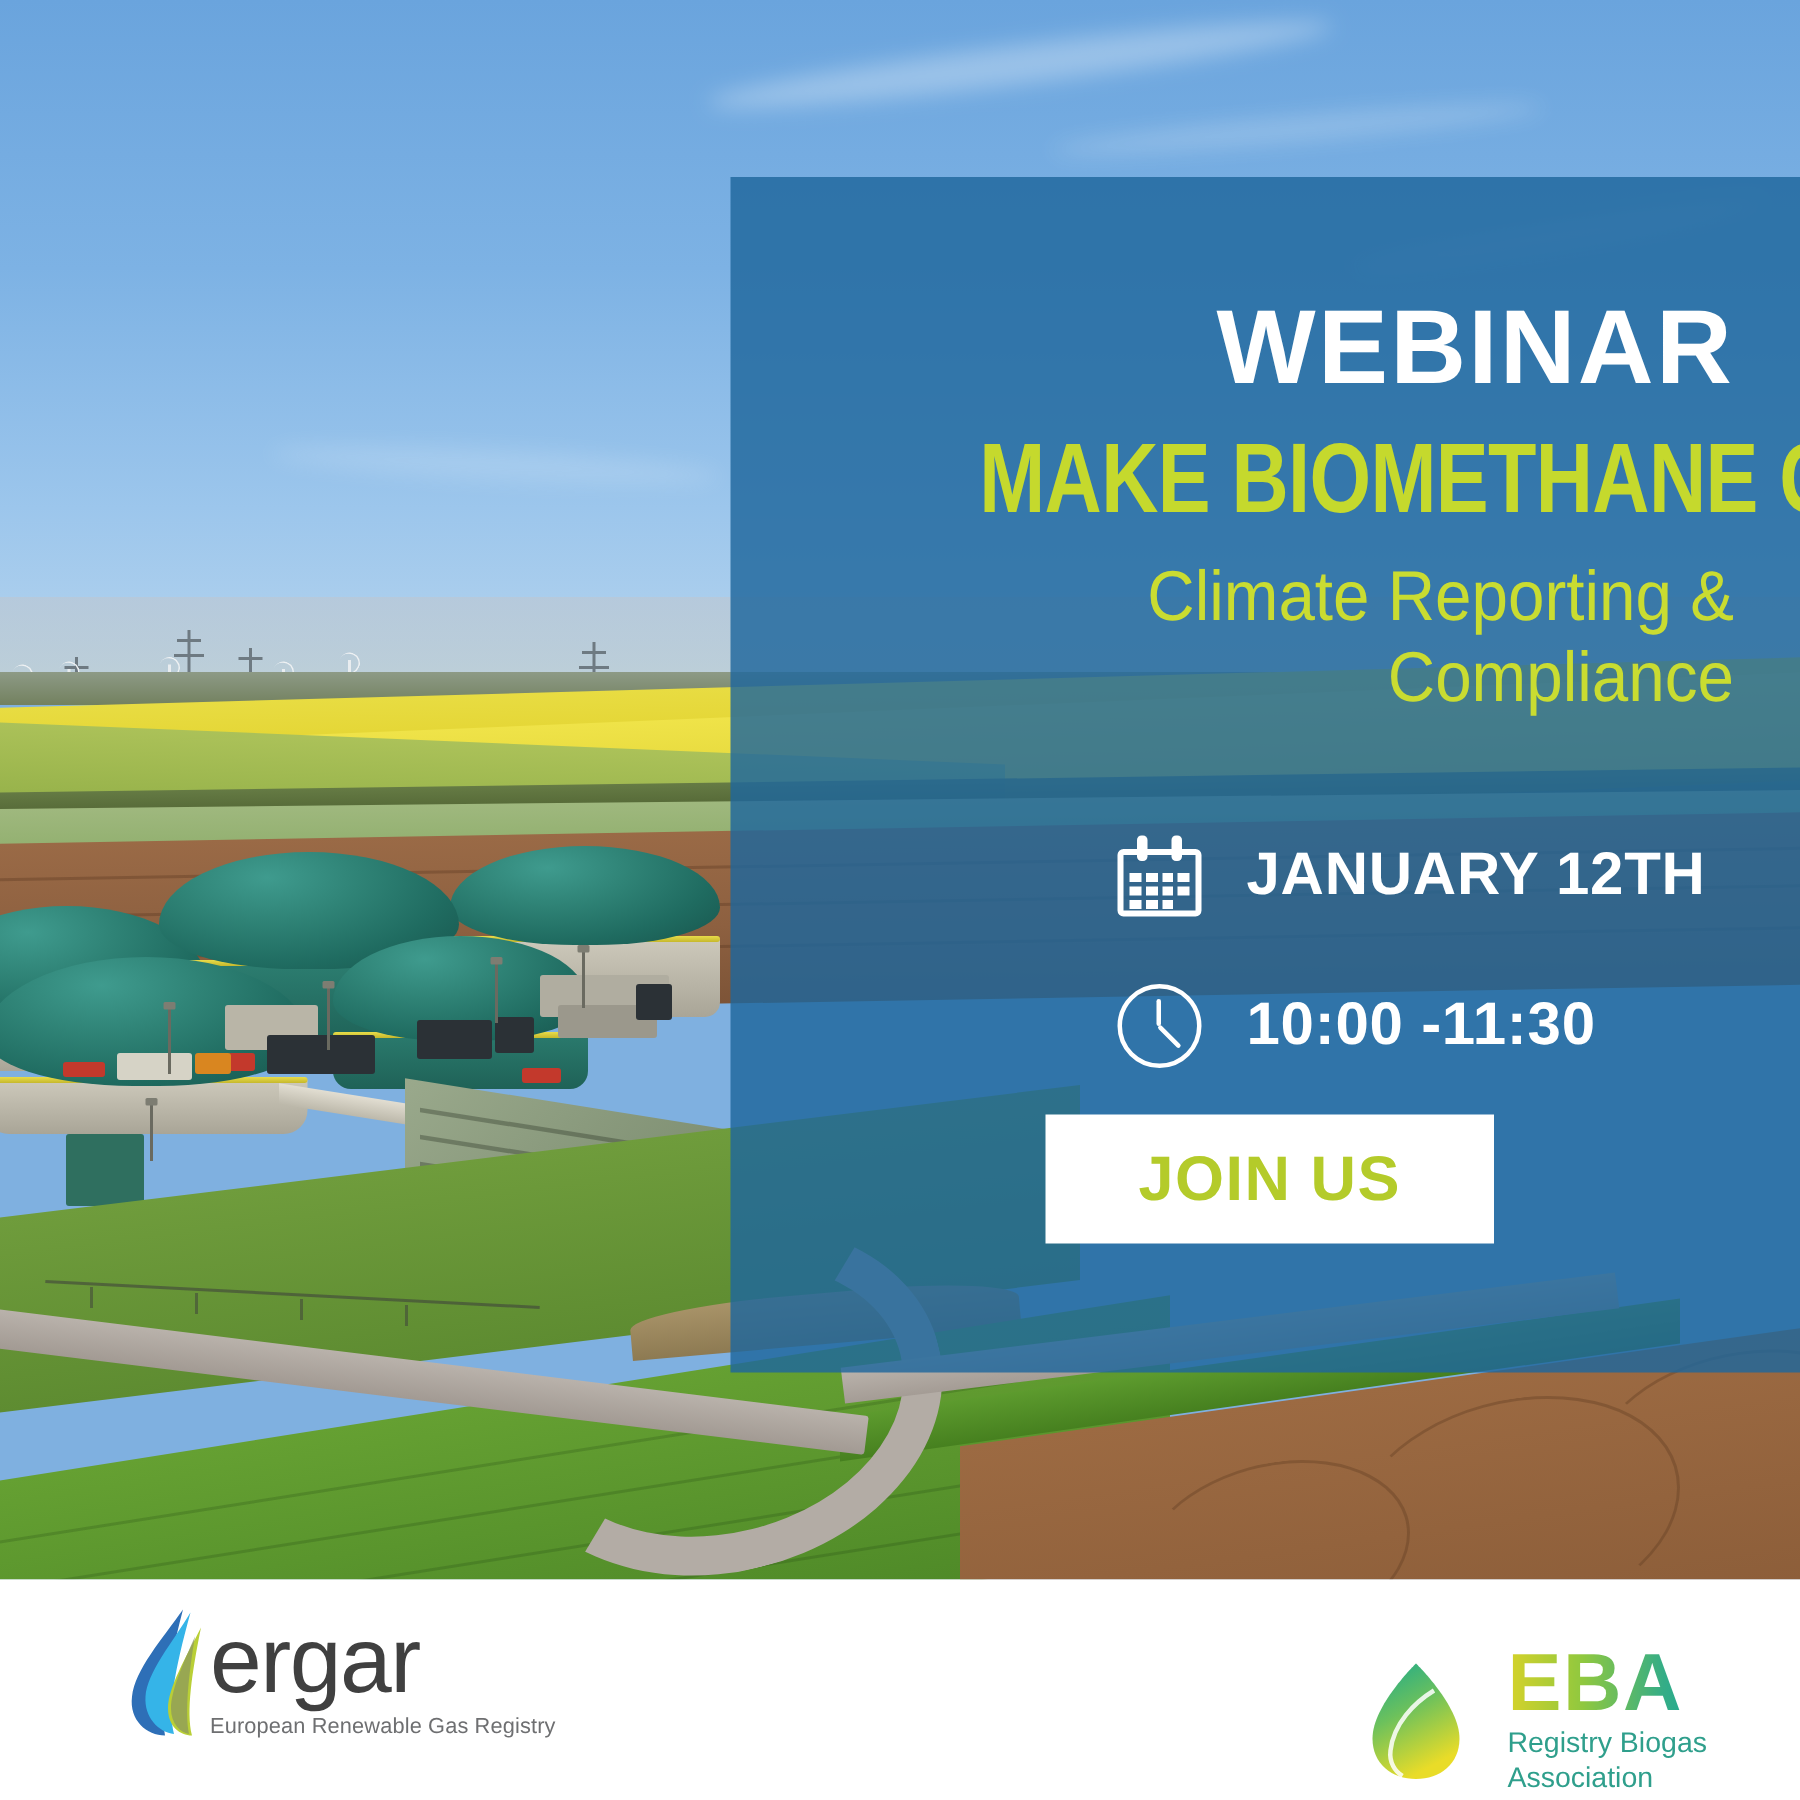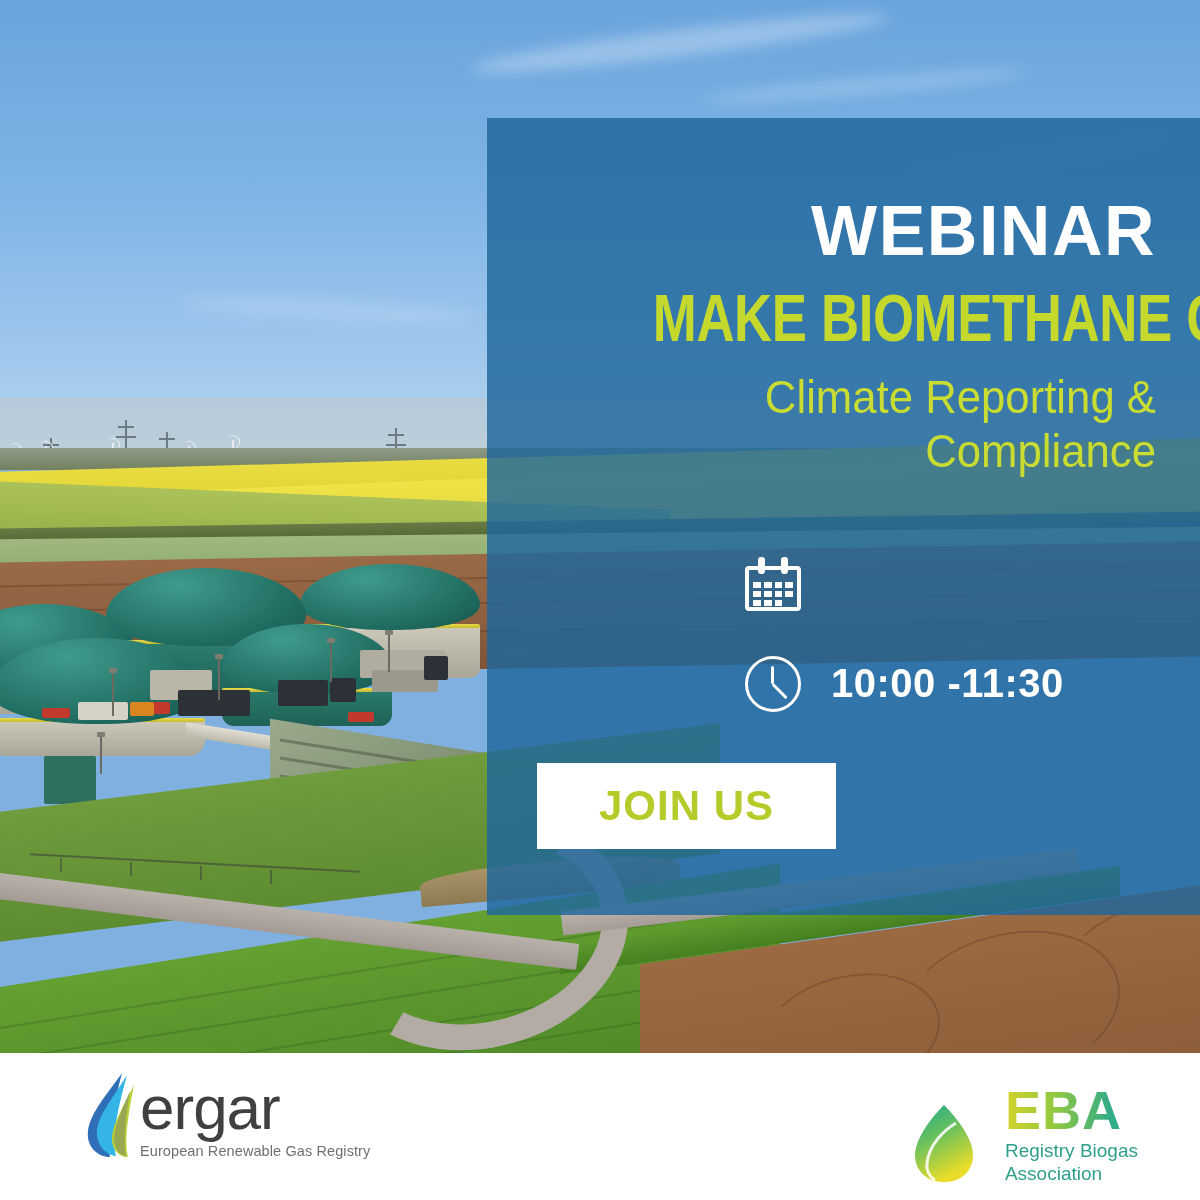--- a/index.html
+++ b/index.html
@@ -251,21 +251,21 @@
   .clock-face {
     position:absolute; inset:0; border:3px solid #fff; border-radius:50%;
   }
   .hand {
     position:absolute; background:#fff; border-radius:2px; transform-origin:bottom center;
   }
   .hand-h { left:26px; bottom:28px; width:3px; height:18px; transform:rotate(0deg); }
   .hand-m { left:26px; bottom:28px; width:3px; height:20px; transform:rotate(135deg); }
 
   
-  .btn-wrap { margin-top:48px; display:flex; padding-left:10px; }
+  .btn-wrap { margin-top:28px; display:flex; justify-content:center; padding-left:10px; }
   .join-btn {
     background:#ffffff; color:#b4cb2a; font-size:42px; font-weight:bold;
     letter-spacing:1px; padding:22px 62px; border:none; cursor:pointer;
     font-family:"Liberation Sans", sans-serif; line-height:1;
   }
 
   
   .footer {
     position:absolute; left:0; top:1053px; width:1200px; height:147px;
     background:#ffffff; display:flex; align-items:center;
@@ -274,21 +274,21 @@
   .ergar-mark { width:78px; height:88px; position:relative; }
   .ergar-words { position:relative; margin-left:-16px; }
   .ergar-name {
     font-size:62px; color:#404040; letter-spacing:-1px; line-height:.92;
     font-family:"Liberation Sans", sans-serif; font-weight:400;
   }
   .ergar-tag {
     font-size:14.5px; color:#6e6f71; letter-spacing:.1px; margin-top:7px;
     font-family:"Liberation Sans", sans-serif;
   }
-  .logo-eba { position:absolute; right:62px; top:32px; display:flex; align-items:flex-end; gap:24px; }
+  .logo-eba { position:absolute; right:62px; top:44px; display:flex; align-items:center; gap:24px; }
   .eba-mark { width:74px; height:84px; position:relative; }
   .eba-words { line-height:1; }
   .eba-name {
     font-size:54px; font-weight:bold; letter-spacing:1px; line-height:.95;
     background:linear-gradient(90deg,#d6d22a 0%,#8fc83f 38%,#35ad86 78%,#17a89a 100%);
     -webkit-background-clip:text; background-clip:text; color:transparent;
     font-family:"Liberation Sans", sans-serif;
   }
   .eba-sub {
     font-size:19px; color:#2f9f8c; margin-top:4px; line-height:1.18;
@@ -434,20 +434,21 @@
               <div class="cal-cell"></div>
               <div class="cal-cell"></div>
               <div class="cal-cell"></div>
               <div class="cal-cell"></div>
               <div class="cal-cell"></div>
               <div class="cal-cell"></div>
               <div class="cal-cell"></div>
               <div class="cal-cell blank"></div>
             </div>
           </div>
+          <div class="info-text">JANUARY 12TH</div>
         </div>
 
         <div class="info-row">
           <div class="clock-icon">
             <div class="clock-face"></div>
             <div class="hand hand-h"></div>
             <div class="hand hand-m"></div>
           </div>
           <div class="info-text">10:00 -11:30</div>
         </div>

